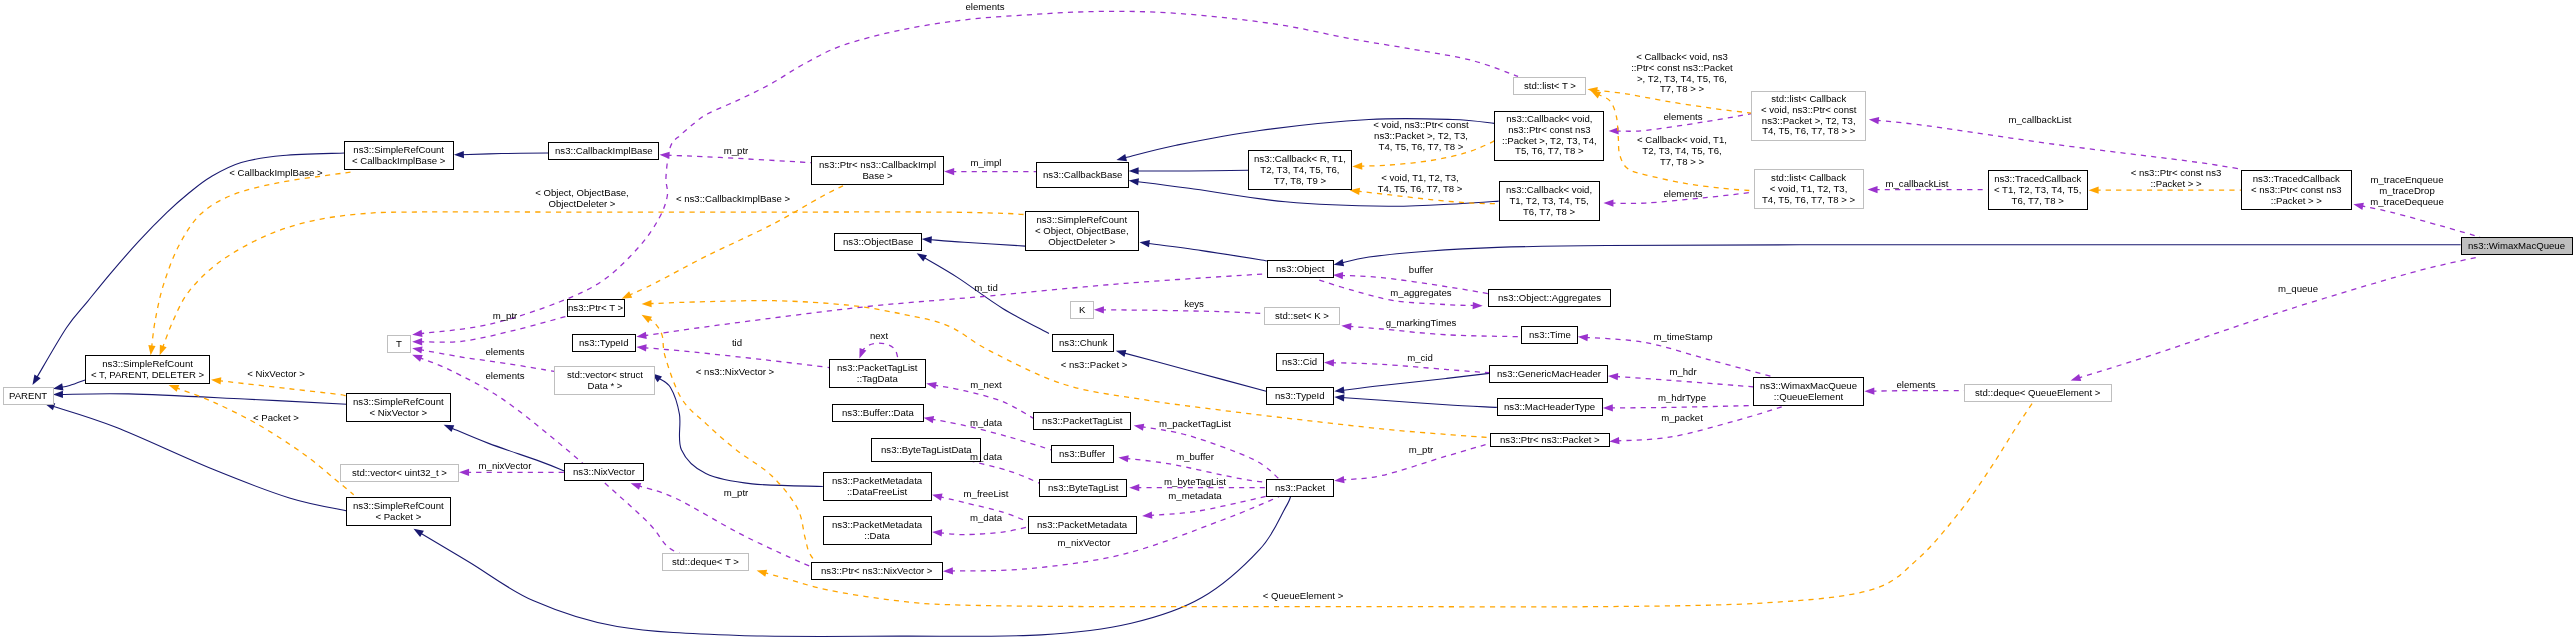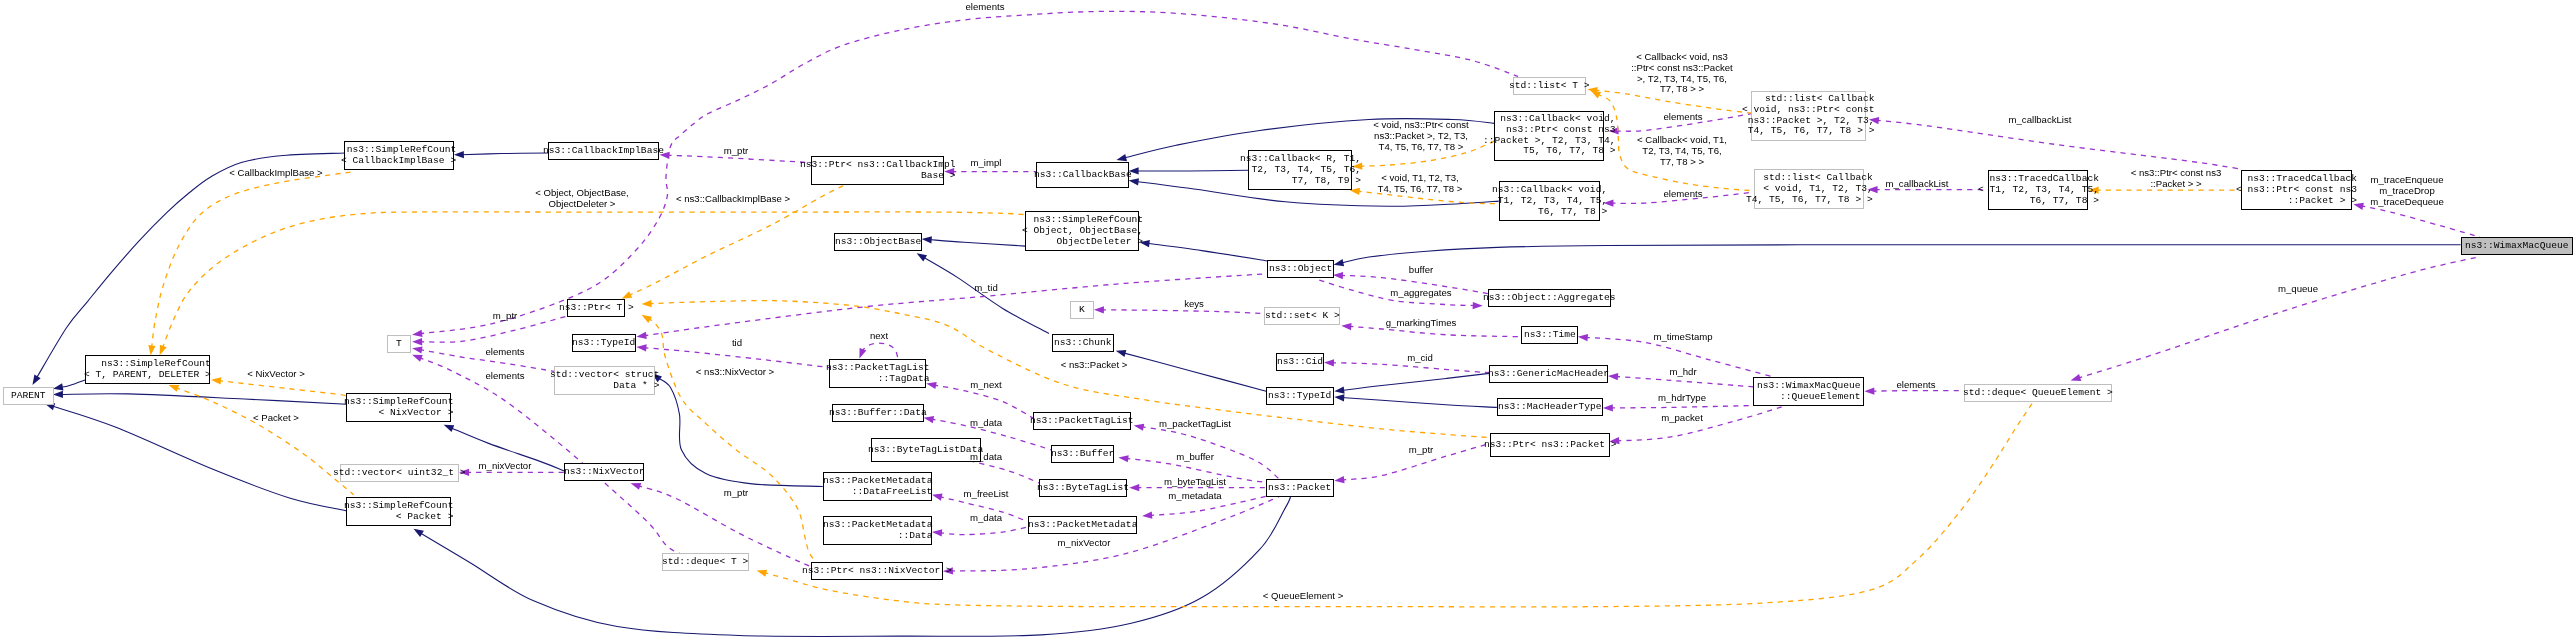--- a/index.html
+++ b/index.html
@@ -3,21 +3,21 @@
 <meta charset="utf-8">
 <title>ns3::WimaxMacQueue collaboration diagram</title>
 <style>
   html,body{margin:0;padding:0;background:#ffffff;}
   #diagram{position:relative;width:2576px;height:640px;background:#ffffff;overflow:hidden;
     font-family:"Liberation Sans","DejaVu Sans",sans-serif;
     -webkit-font-smoothing:antialiased;}
   svg#edges{position:absolute;left:0;top:0;width:2576px;height:640px;}
   .node{position:absolute;box-sizing:border-box;display:flex;align-items:center;
     justify-content:center;background:#ffffff;z-index:2;}
-  .nlab{font-size:9.6px;line-height:10.8px;color:#000000;text-align:right;white-space:nowrap;will-change:transform;font-family:Liberation Mono, monospace;}
+  .nlab{font-size:9.6px;line-height:10.8px;color:#000000;text-align:center;white-space:nowrap;will-change:transform;}
   .nlab span{display:block;}
   .nd-class{border:1px solid #000000;}
   .nd-ext{border:0.8px solid #bfbfbf;}
   .nd-cur{border:1.2px solid #000000;background:#bfbfbf;}
   .elabel{position:absolute;font-size:9.6px;line-height:10.8px;color:#000000;
     text-align:center;white-space:nowrap;transform:translateX(-50%);z-index:3;will-change:transform;}
   .elabel span{display:block;}
 </style>
 </head>
 <body>
@@ -471,21 +471,21 @@
       <div class="nlab">
         <span>ns3::PacketTagList</span>
         <span>::TagData</span>
       </div>
     </div>
 <div class="node nd-class" style="left:1033px;top:412px;width:98px;height:18px">
       <div class="nlab">
         <span>ns3::PacketTagList</span>
       </div>
     </div>
-<div class="node nd-class" style="left:1490px;top:433px;width:120px;height:24px">
+<div class="node nd-class" style="left:1490px;top:433px;width:120px;height:14px">
       <div class="nlab">
         <span>ns3::Ptr&lt; ns3::Packet &gt;</span>
       </div>
     </div>
 <div class="node nd-class" style="left:832px;top:404px;width:92px;height:18px">
       <div class="nlab">
         <span>ns3::Buffer::Data</span>
       </div>
     </div>
 <div class="node nd-class" style="left:1051px;top:445px;width:63px;height:18px">

